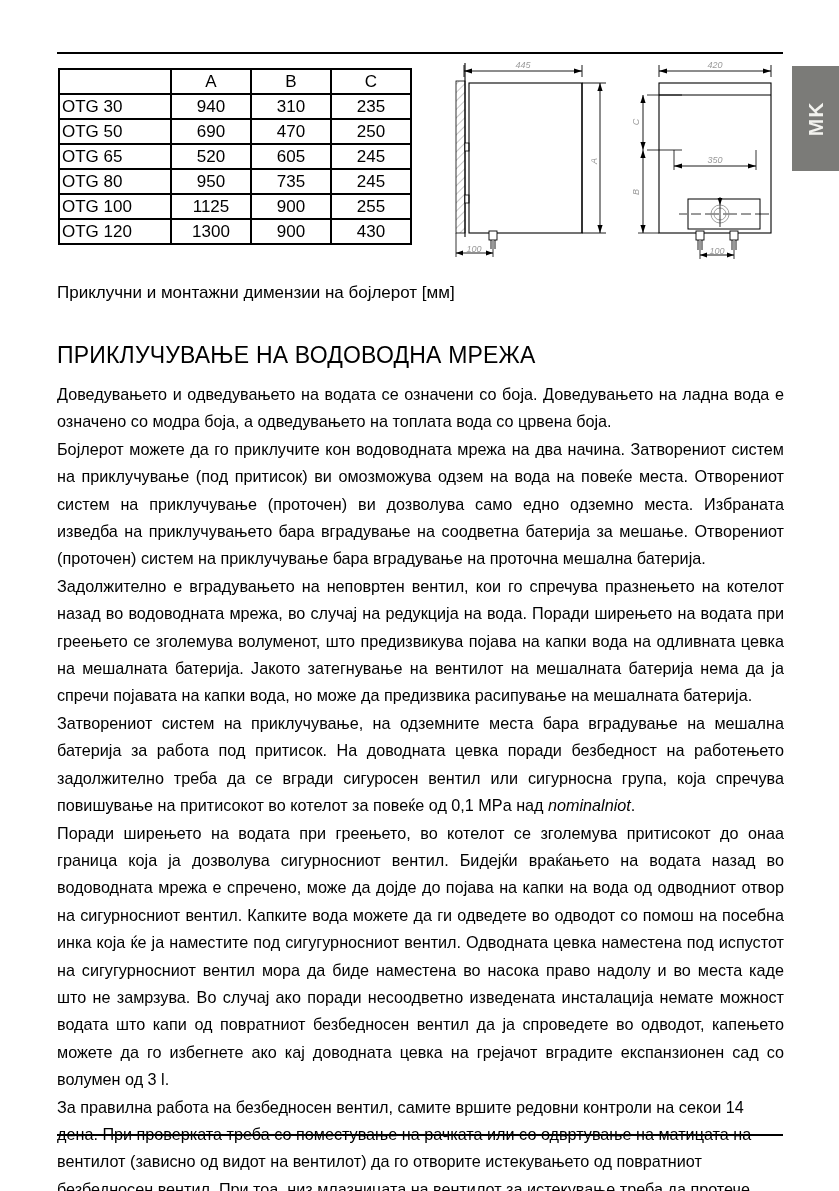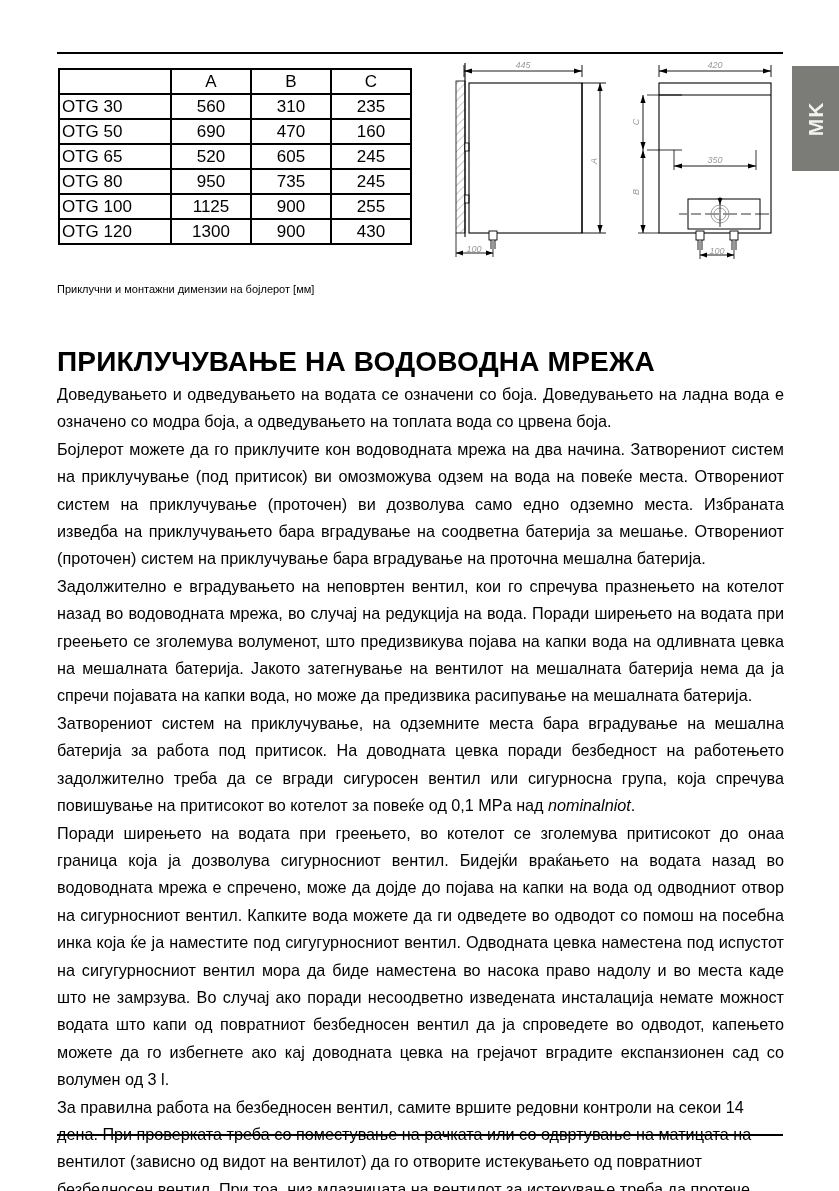--- a/index.html
+++ b/index.html
@@ -77,31 +77,31 @@
     width: 355px;
     height: 215px;
   }
   #drawings svg { display: block; }
 
   
   #caption {
     position: absolute;
     left: 57px;
     top: 283px;
-    font-size: 11px;
+    font-size: 17px;
     color: #000;
   }
 
   
   #section-heading {
     position: absolute;
     left: 57px;
     top: 327px;
-    font-size: 28px;
-    font-weight: bold;
+    font-size: 23px;
+    font-weight: normal;
     letter-spacing: 0.2px;
     white-space: nowrap;
   }
 
   
   #body-copy {
     position: absolute;
     left: 57px;
     top: 381px;
     width: 727px;
@@ -129,29 +129,29 @@
 <table id="dim-table">
   <tbody>
     <tr>
       <th class="c-model"></th>
       <th class="c-dim">A</th>
       <th class="c-dim">B</th>
       <th class="c-dim">C</th>
     </tr>
     <tr>
       <td class="c-model">OTG 30</td>
-      <td class="c-dim">560</td>
+      <td class="c-dim">940</td>
       <td class="c-dim">310</td>
       <td class="c-dim">235</td>
     </tr>
     <tr>
       <td class="c-model">OTG 50</td>
       <td class="c-dim">690</td>
       <td class="c-dim">470</td>
-      <td class="c-dim">160</td>
+      <td class="c-dim">250</td>
     </tr>
     <tr>
       <td class="c-model">OTG 65</td>
       <td class="c-dim">520</td>
       <td class="c-dim">605</td>
       <td class="c-dim">245</td>
     </tr>
     <tr>
       <td class="c-model">OTG 80</td>
       <td class="c-dim">950</td>

